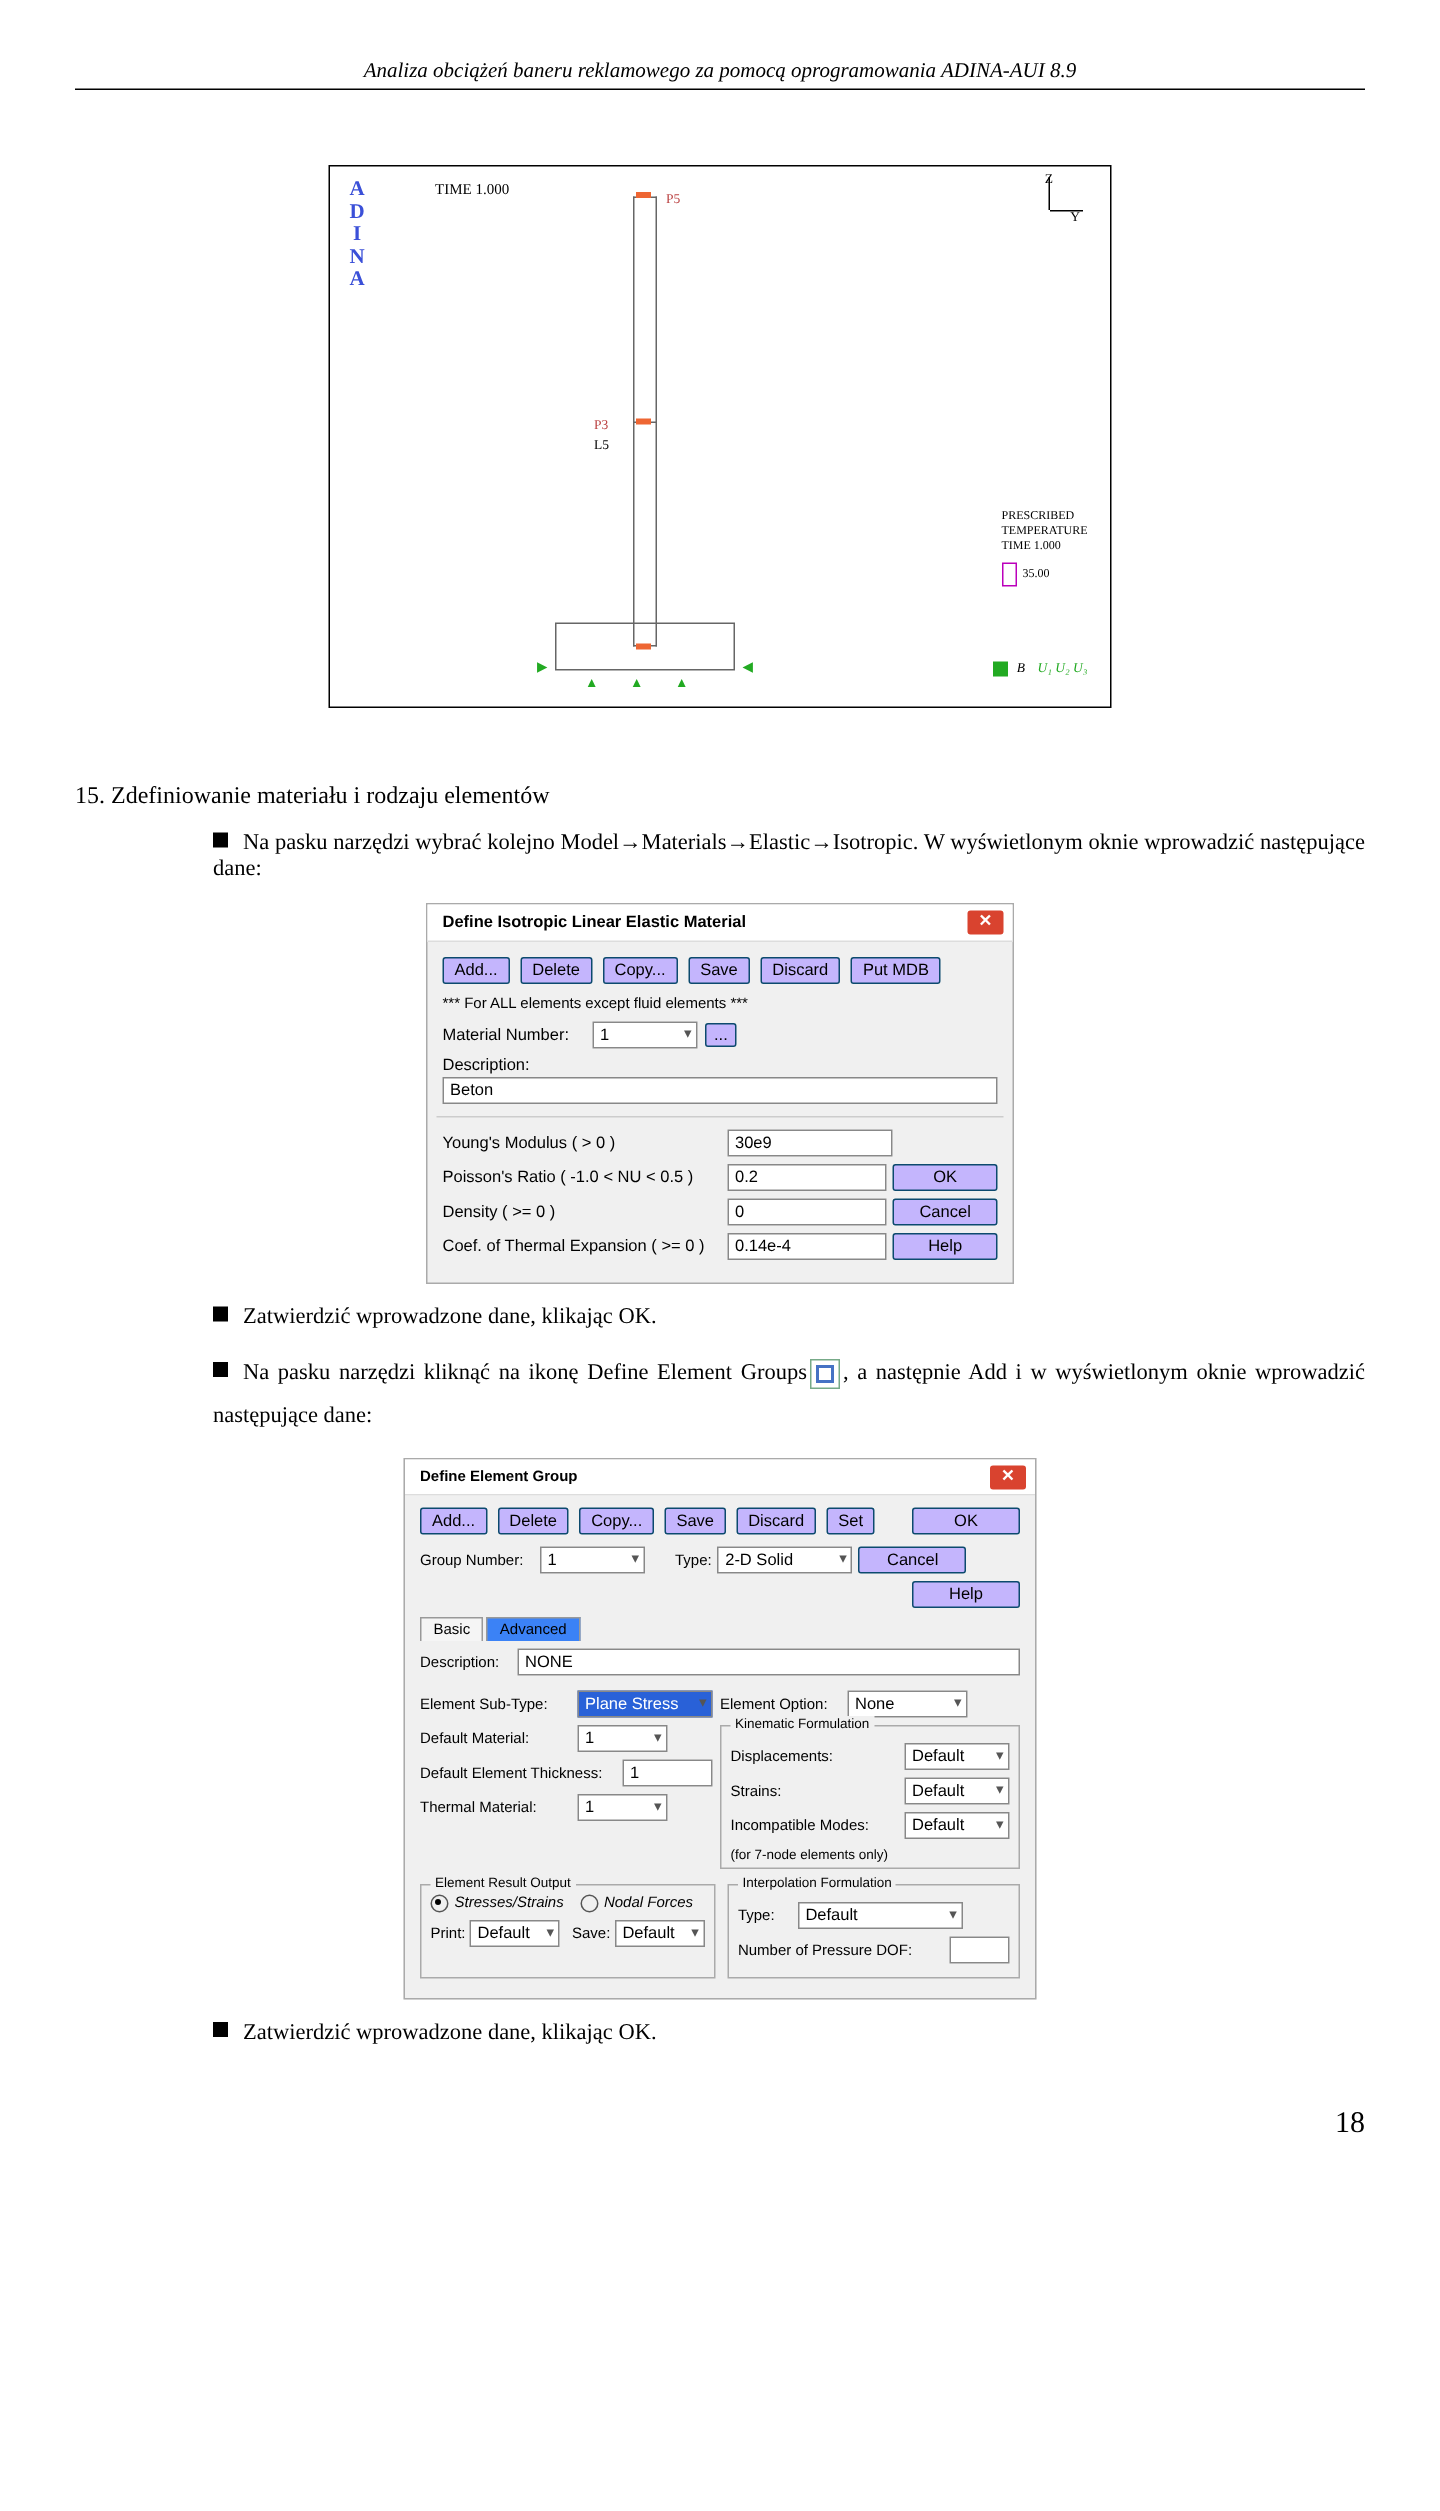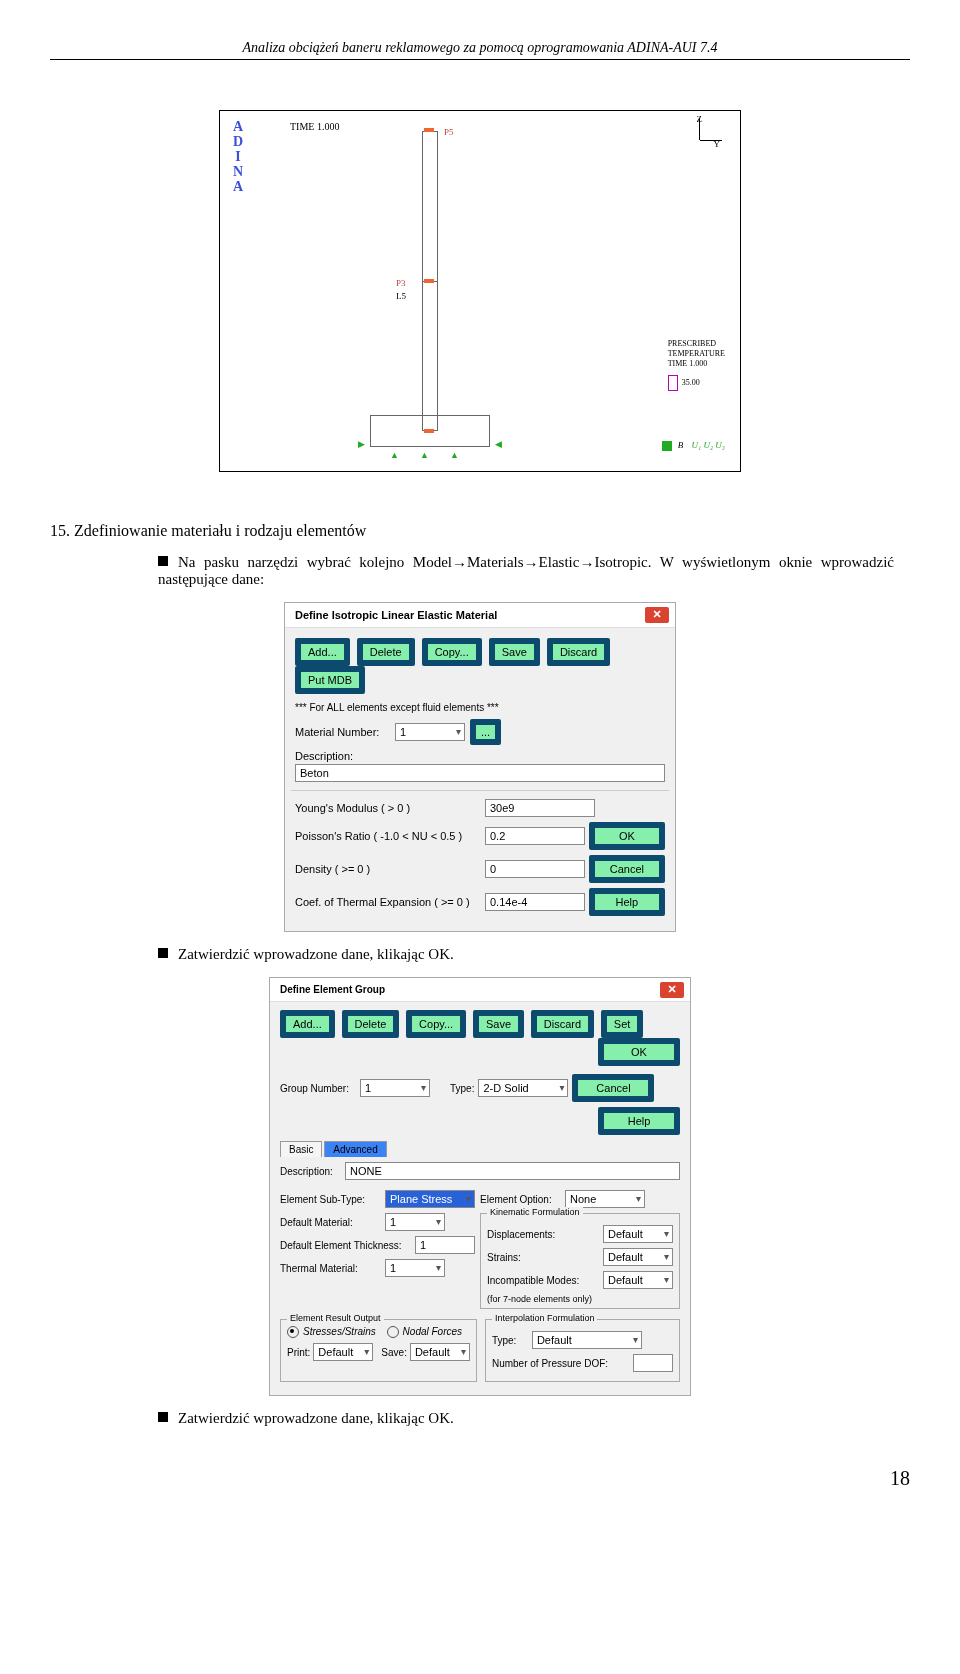--- a/index.html
+++ b/index.html
@@ -18,30 +18,30 @@
 .foot-block { position:absolute; left:-40px; right:-40px; bottom:-16px; height:30px; border-top:1px solid #666; border-bottom:1px solid #666; }
 .foot-block .l,.foot-block .r { position:absolute; top:0; bottom:0; width:1px; background:#666; }
 .foot-block .l{left:0;} .foot-block .r{right:0;}
 .tiny-g { color:#2a2; font-size:9px; }
 .right-legend { position:absolute; right:15px; bottom:80px; font-size:8px; line-height:10px; }
 .legend-swatch { display:inline-block; width:8px; height:14px; border:1px solid #b0b; margin-right:4px; vertical-align:middle; }
 .bc-legend { position:absolute; right:15px; bottom:20px; font-size:9px;font-style:italic; }
 .h-section { margin-top:30px; }
 .h-title { font-size:16px; }
 .bul-wrap { margin-left:45px; }
-.bul { margin:14px 16px; text-align:justify;padding-left:47px; }
+.bul { margin:14px 0; text-align:justify;padding-left:47px; }
 .bul .sq { display:inline-block; width:10px; height:10px; background:#000; margin-right:10px; vertical-align:1px; }
 .icon-deg { display:inline-block; width:18px; height:18px; border:1px solid #7a8; vertical-align:middle; position:relative; margin:0 2px; }
 .icon-deg::before { content:""; position:absolute; left:3px; top:3px; right:3px; bottom:3px; border:2px solid #4672c4; }
 .dlg { width:390px; margin:14px auto; font-family:Tahoma,Arial,sans-serif; font-size:11px; background:#f0f0f0; border:1px solid #aaa; position:relative; }
 .dlg-title { background:#fff; border-bottom:1px solid #ddd; padding:6px 10px; font-weight:bold; position:relative; }
 .dlg-close { position:absolute; right:6px; top:4px; width:24px; height:16px; background:#d9432f; color:#fff; text-align:center; line-height:14px; font-size:11px; border-radius:2px; }
 .dlg-body { padding:10px; }
 .btnrow { margin-bottom:8px; }
-.btn { display:inline-block; background:#86efac; border:6px solid #0c4a6e; padding:2px 7px; margin-right:4px; border-radius:2px; font-size:11px; }
+.btn { display:inline-block; background:#c4b5fd; border:1px solid #0c4a6e; padding:2px 7px; margin-right:4px; border-radius:2px; font-size:11px; }
 .btn.r { float:right; margin-right:0; margin-left:4px; width:56px; text-align:center; }
 .field-row { margin:5px 0; display:flex; align-items:center; }
 .field-label { flex:0 0 150px; }
 .field-input { background:#fff; border:1px solid #888; height:16px; line-height:16px; padding:0 4px; font-size:11px; }
 .dropdown { position:relative; }
 .dropdown::after { content:"▾"; position:absolute; right:3px; top:0; font-size:10px; color:#555; }
 .hint-txt { font-size:10px; margin:6px 0; }
 .sep { border-top:1px solid #ccc; margin:8px -4px; }
 .dlg2 { width:420px; margin:14px auto; font-family:Tahoma,Arial,sans-serif; font-size:10px; background:#f0f0f0; border:1px solid #aaa; }
 .dlg2 .dlg-body { padding:8px 10px; }
@@ -53,21 +53,21 @@
 .radio.on::after { content:""; position:absolute; left:2px; top:2px; width:4px; height:4px; background:#000; border-radius:50%; }
 .pgnum { text-align:right; margin-top:40px; font-size:20px; }
 .selected-blue { background:#2961d8; color:#fff; }
 .clearfix::after{content:"";display:table;clear:both;}
 </style>
 </head>
 <body>
 
 <div class="page">
 
-  <div class="pgheader">Analiza obciążeń baneru reklamowego za pomocą oprogramowania ADINA-AUI 7.4</div>
+  <div class="pgheader">Analiza obciążeń baneru reklamowego za pomocą oprogramowania ADINA-AUI 8.9</div>
 
   <div class="figure-box">
     <div class="adina-label">
       <span>A</span>
         <span>D</span>
         <span>I</span>
         <span>N</span>
         <span>A</span>
     </div>
     <div class="time-txt" style="left:70px;top:10px;">TIME 1.000</div>
@@ -161,20 +161,21 @@
       <div class="field-row">
         <span class="field-label" style="flex-basis:190px;">Coef. of Thermal Expansion ( &gt;= 0 )</span>
         <span class="field-input" style="width:100px;">0.14e-4</span>
         <span class="btn r">Help</span>
       </div>
     </div>
   </div>
 
   <div class="bul-wrap">
     <div class="bul"><span class="sq"></span><span>Zatwierdzić wprowadzone dane, klikając OK.</span></div>
+    <div class="bul" style="line-height:1.9;"><span class="sq"></span><span>Na pasku narzędzi kliknąć na ikonę Define Element Groups</span><span class="icon-deg"></span><span>, a następnie Add i w wyświetlonym oknie wprowadzić następujące dane:</span></div>
   </div>
 
   <div class="dlg2">
     <div class="dlg-title">
       <span>Define Element Group</span>
       <span class="dlg-close">✕</span>
     </div>
     <div class="dlg-body">
       <div class="btnrow clearfix">
         <span class="btn">Add...</span>

